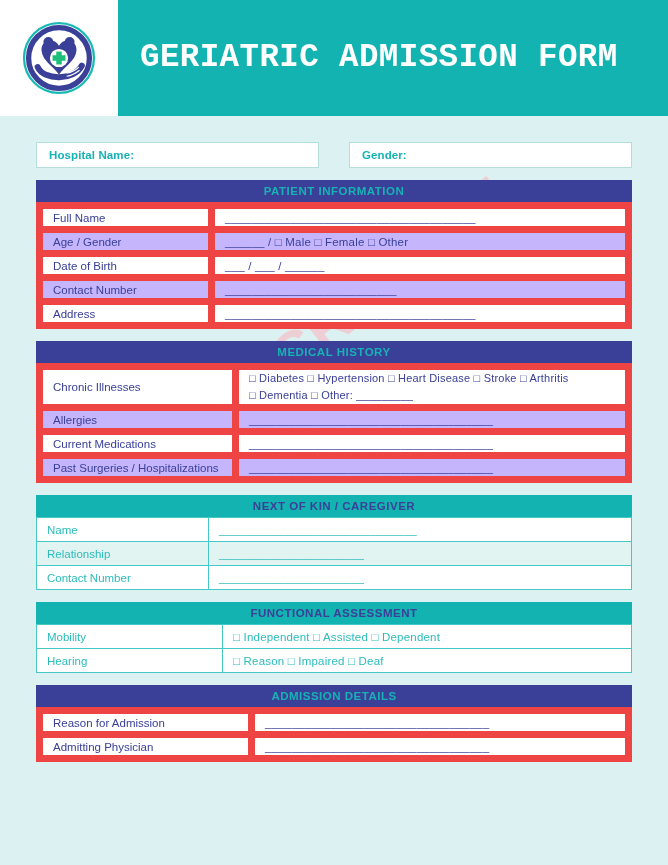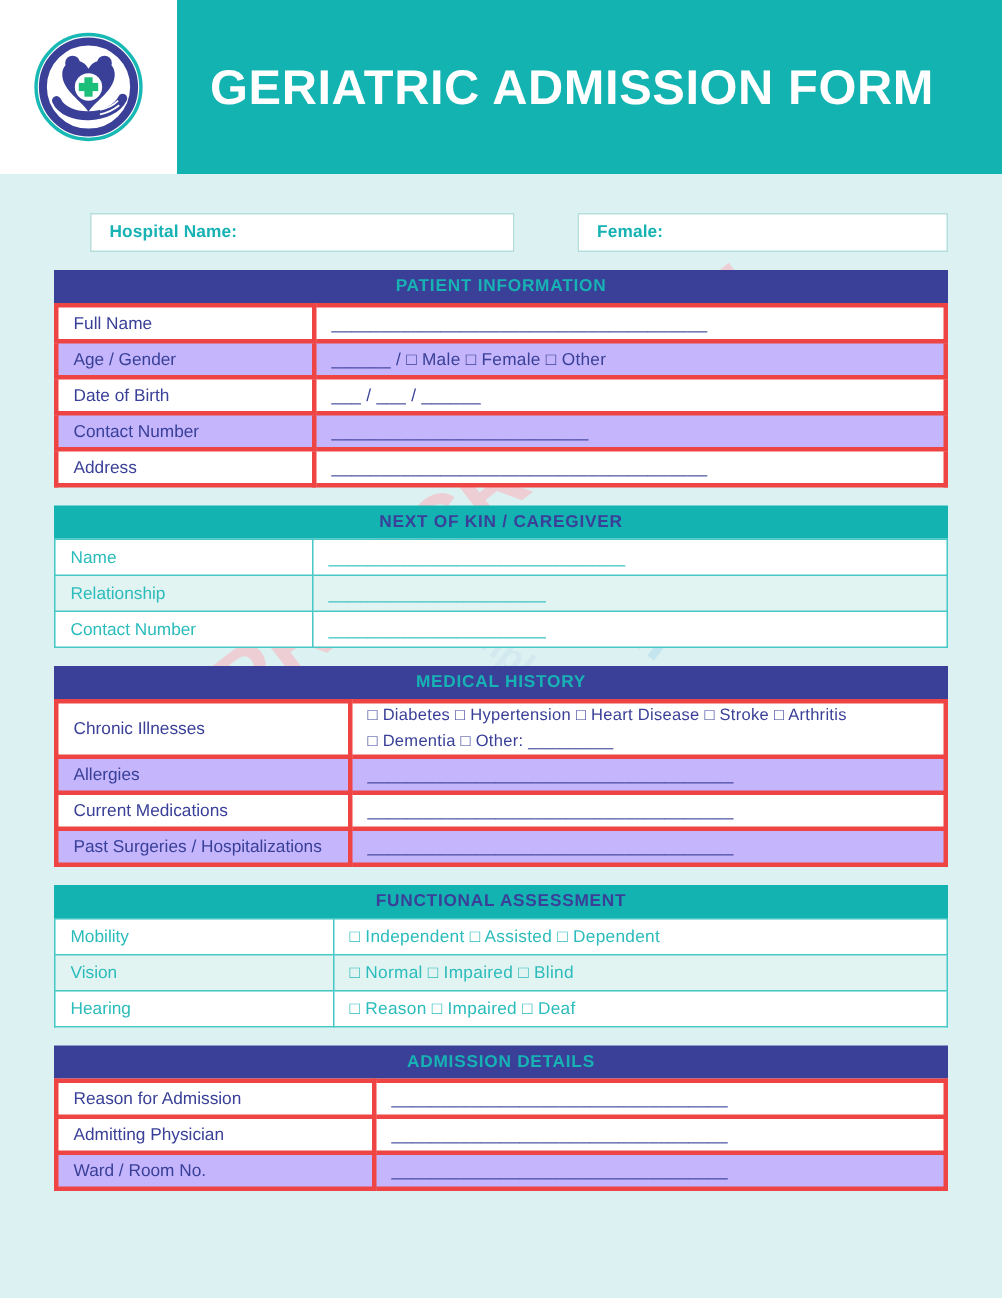--- a/index.html
+++ b/index.html
@@ -40,21 +40,21 @@
     display: flex;
     align-items: center;
     padding-left: 22px;
   }
   .form-title {
     color: #ffffff;
     font-size: 32.5px;
     font-weight: bold;
     letter-spacing: 0.4px;
     line-height: 1;
-    font-family: Liberation Sans, sans-serif;
+    font-family: Liberation Mono, monospace;
     white-space: nowrap;
   }
 
   
   .sheet {
     position: relative;
     padding: 0 36px;
     z-index: 2;
   }
 
@@ -101,23 +101,22 @@
     font-size: 25px;
     font-weight: bold;
     color: #cfe8ef;
     opacity: .8;
     white-space: nowrap;
   }
 
   
   .top-fields {
     display: flex;
-    gap: 42px;
+    gap: 30px;
     margin-top: 26px;
-    margin-left: 24px;
   }
   .top-field {
     background: #ffffff;
     border: 1px solid #b6dedd;
     height: 26px;
     display: flex;
     align-items: center;
     padding-left: 12px;
     box-sizing: border-box;
   }
@@ -152,21 +151,21 @@
   table.grid td {
     padding: 0 0 0 10px;
     font-size: 11.5px;
     vertical-align: middle;
     height: 24px;
     box-sizing: border-box;
   }
 
   
   .navy-table td {
-    border: 3px solid #ef4444;
+    border: 7px solid #ef4444;
     color: #3a4098;
     margin-left: 22px;
   }
   .navy-table tr.odd  td { background: #ffffff; }
   .navy-table tr.even td { background: #c4b5fd; }
 
   
   .teal-table td {
     border: 1px solid #45c8c6;
     color: #2bbcbb;
@@ -215,21 +214,21 @@
   </div>
 </div>
 
 <div class="sheet">
 
   <div class="top-fields">
     <div class="top-field left">
       <span class="top-field-label">Hospital Name:</span>
     </div>
     <div class="top-field right">
-      <span class="top-field-label">Female:</span>
+      <span class="top-field-label">Gender:</span>
     </div>
   </div>
 
   <div class="section">
     <div class="section-head navy">PATIENT INFORMATION</div>
     <table class="grid navy-table">
       <colgroup>
           <col style="width:172px">
           <col>
         </colgroup>
@@ -246,44 +245,20 @@
           <td class="lbl">Date of Birth</td>
           <td class="val">___ / ___ / ______</td>
         </tr>
         <tr class="even">
           <td class="lbl">Contact Number</td>
           <td class="val">__________________________</td>
         </tr>
         <tr class="odd">
           <td class="lbl">Address</td>
           <td class="val">______________________________________</td>
-        </tr>
-      </tbody>
-    </table>
-  </div>
-
-  <div class="section">
-    <div class="section-head teal">NEXT OF KIN / CAREGIVER</div>
-    <table class="grid teal-table">
-      <colgroup>
-          <col style="width:172px">
-          <col>
-        </colgroup>
-      <tbody>
-        <tr class="odd">
-          <td class="lbl">Name</td>
-          <td class="val">______________________________</td>
-        </tr>
-        <tr class="even">
-          <td class="lbl">Relationship</td>
-          <td class="val">______________________</td>
-        </tr>
-        <tr class="odd">
-          <td class="lbl">Contact Number</td>
-          <td class="val">______________________</td>
         </tr>
       </tbody>
     </table>
   </div>
 
   <div class="section">
     <div class="section-head navy">MEDICAL HISTORY</div>
     <table class="grid navy-table">
       <colgroup>
           <col style="width:196px">
@@ -307,35 +282,55 @@
         </tr>
         <tr class="even">
           <td class="lbl">Past Surgeries / Hospitalizations</td>
           <td class="val">_____________________________________</td>
         </tr>
       </tbody>
     </table>
   </div>
 
   <div class="section">
+    <div class="section-head teal">NEXT OF KIN / CAREGIVER</div>
+    <table class="grid teal-table">
+      <colgroup>
+          <col style="width:172px">
+          <col>
+        </colgroup>
+      <tbody>
+        <tr class="odd">
+          <td class="lbl">Name</td>
+          <td class="val">______________________________</td>
+        </tr>
+        <tr class="even">
+          <td class="lbl">Relationship</td>
+          <td class="val">______________________</td>
+        </tr>
+        <tr class="odd">
+          <td class="lbl">Contact Number</td>
+          <td class="val">______________________</td>
+        </tr>
+      </tbody>
+    </table>
+  </div>
+
+  <div class="section">
     <div class="section-head teal">FUNCTIONAL ASSESSMENT</div>
     <table class="grid teal-table">
       <colgroup>
           <col style="width:186px">
           <col>
         </colgroup>
       <tbody>
         <tr class="odd tall">
           <td class="lbl">Mobility</td>
           <td class="val">□ Independent □ Assisted □ Dependent</td>
         </tr>
-        <tr class="even tall">
-          <td class="lbl">Vision</td>
-          <td class="val">□ Normal □ Impaired □ Blind</td>
-        </tr>
         <tr class="odd tall">
           <td class="lbl">Hearing</td>
           <td class="val">□ Reason □ Impaired □ Deaf</td>
         </tr>
       </tbody>
     </table>
   </div>
 
   <div class="section">
     <div class="section-head navy">ADMISSION DETAILS</div>
@@ -346,21 +341,17 @@
         </colgroup>
       <tbody>
         <tr class="odd">
           <td class="lbl">Reason for Admission</td>
           <td class="val">__________________________________</td>
         </tr>
         <tr class="odd">
           <td class="lbl">Admitting Physician</td>
           <td class="val">__________________________________</td>
         </tr>
-        <tr class="even">
-          <td class="lbl">Ward / Room No.</td>
-          <td class="val">__________________________________</td>
-        </tr>
       </tbody>
     </table>
   </div>
 
 </div>
 
 </body></html>

